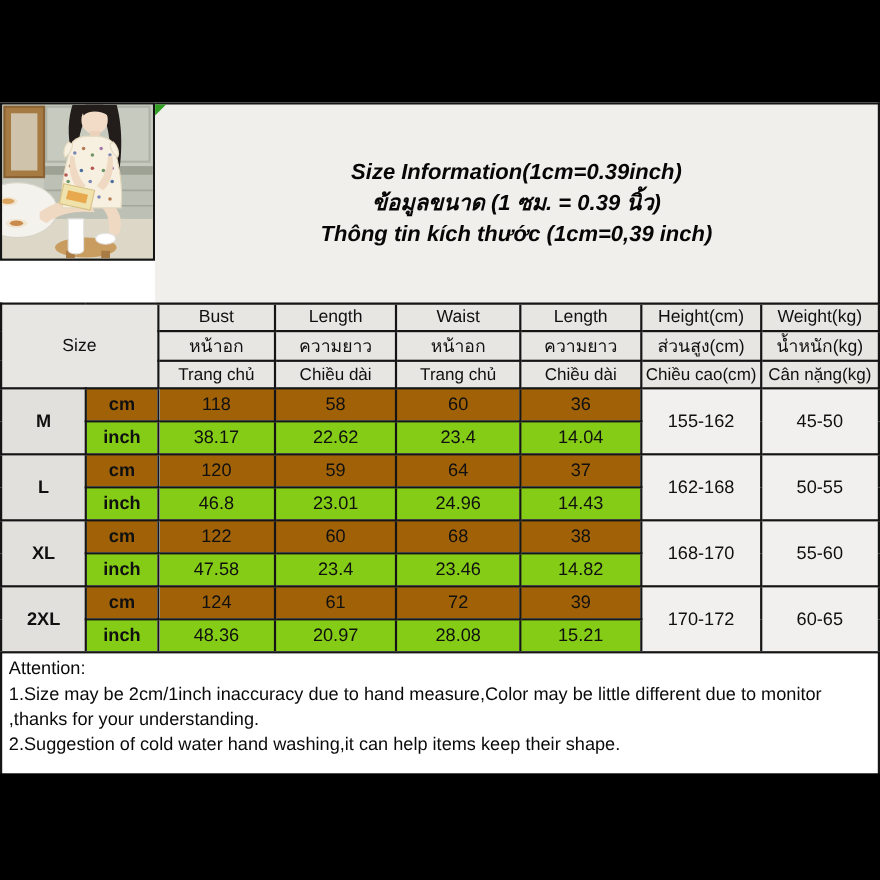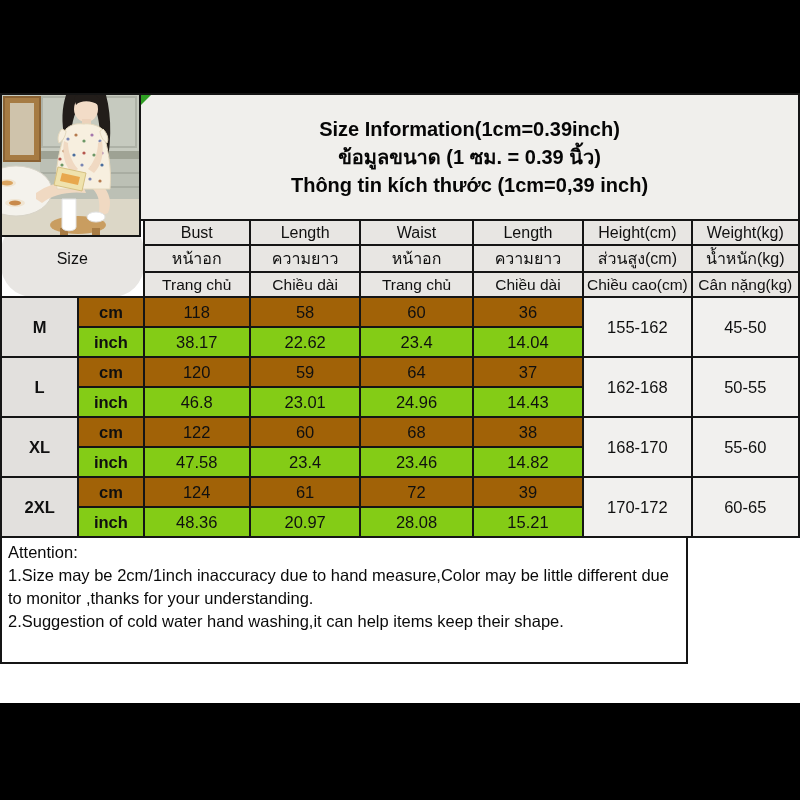--- a/index.html
+++ b/index.html
@@ -7,46 +7,46 @@
     width:800px;height:800px;background:#000;
     font-family:"Liberation Sans","DejaVu Sans",sans-serif;
     position:relative;overflow:hidden;
   }
   .bar{position:absolute;left:0;width:800px;background:#000;}
   .bar.top{top:0;height:93px;}
   .bar.bottom{top:703px;height:97px;}
   .content{position:absolute;top:93px;left:0;width:800px;height:610px;background:#fff;}
 
   
-  .media-row{display:flex;height:128px;}
+  .media-row{display:flex;height:184px;font-style:italic;}
   .photo{width:141px;height:144px;border:2px solid #151515;box-sizing:border-box;
          background:#c6cabf;overflow:hidden;flex:none;}
   .photo svg{display:block;width:100%;height:100%;}
   .title-panel{flex:1;box-sizing:border-box;border:2px solid #151515;border-left:none;
          background:#f0efec;position:relative;display:flex;flex-direction:column;
          justify-content:center;align-items:center;}
   .corner-tri{position:absolute;top:0;left:0;width:0;height:0;
          border-top:10px solid #2f9e23;border-right:10px solid transparent;}
   .title-line{font-weight:bold;color:#060606;font-size:20px;line-height:28px;text-align:center;}
 
   
   table.size-table{border-collapse:collapse;table-layout:fixed;width:800px;margin-top:-2px;}
   table.size-table td{border:2px solid #151515;text-align:center;vertical-align:middle;
          padding:0;overflow:hidden;color:#101010;font-size:16.5px;}
   tr.hdr td{height:23px;background:#e8e6e3;font-weight:normal;font-size:16px;}
   tr.hdr.vi td{font-size:15.5px;}
-  td.size-cell{font-size:30px;font-weight:bold;background:#e8e6e3;color:#060606;border-radius:32px;}
+  td.size-cell{font-size:30px;font-weight:bold;background:#e8e6e3;color:#060606;}
   tr.r-cm td{height:28px;background:#a16207;}
   tr.r-inch td{height:28px;background:#84cc16;}
   td.size-name{background:#e2e0dd !important;font-weight:bold;font-size:17px;}
   td.unit{font-weight:bold;font-size:16.5px;}
   td.range{background:#f1f0ee !important;margin-top:15px;}
 
   
-  .attention{box-sizing:border-box;width:688px;height:128px;margin-top:-2px;
+  .attention{box-sizing:border-box;width:800px;height:128px;margin-top:-2px;
          border:2px solid #151515;background:#fff;padding:3px 6px;
          font-size:16.5px;line-height:23px;color:#0a0a0a;}
 </style>
 </head>
 <body>
 
 <div class="bar top"></div>
 
 <div class="content">
 

